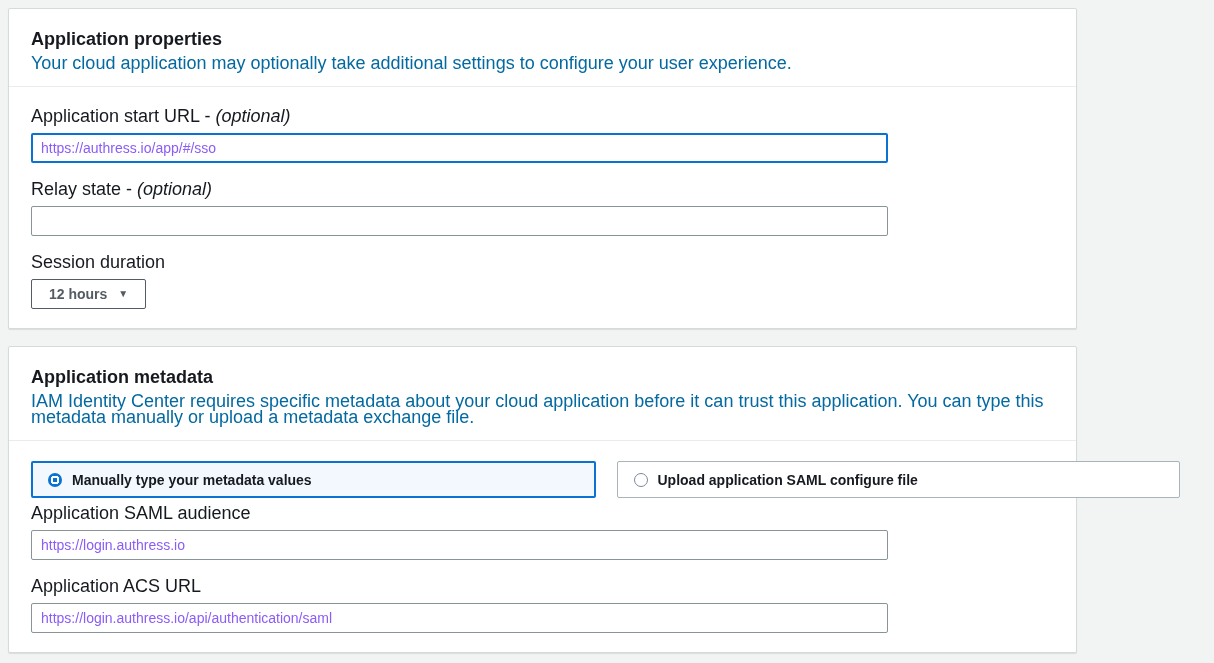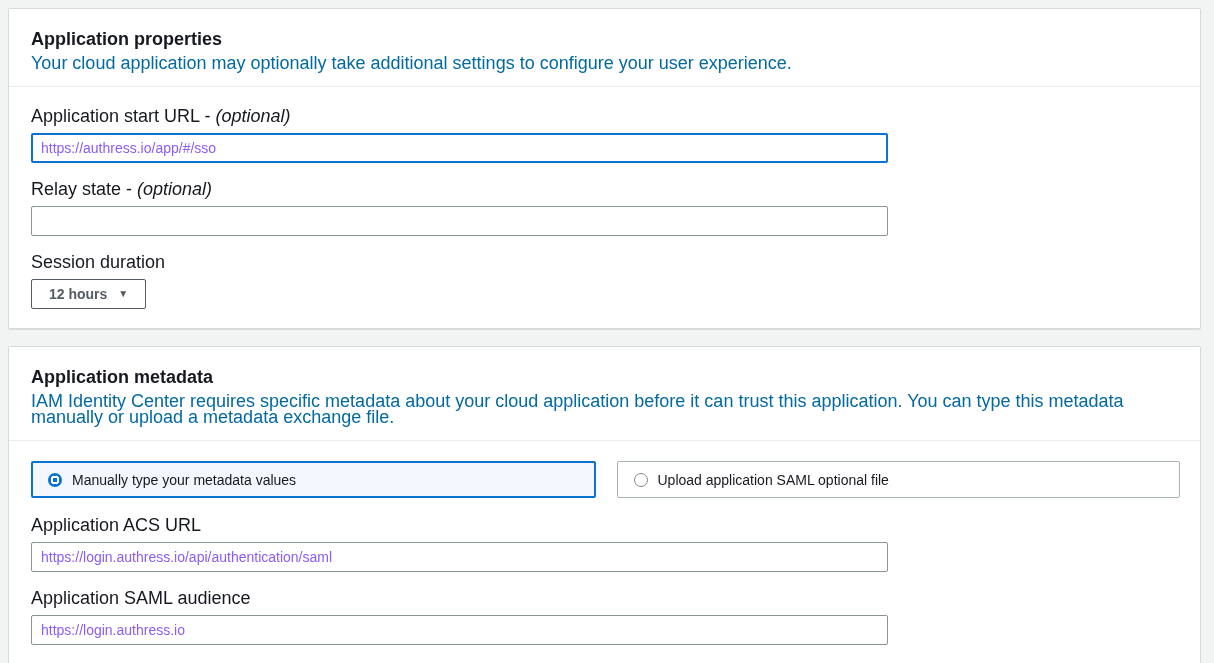--- a/index.html
+++ b/index.html
@@ -8,21 +8,21 @@
     width: 1214px;
     height: 663px;
     background: #f2f3f3;
     font-family: "Liberation Sans", "DejaVu Sans", sans-serif;
     color: #16191f;
     overflow: hidden;
   }
   .page { padding: 8px 13px 0 8px; }
 
   .card {
-    width: 1193px;
+    width: 1069px;
     background: #ffffff;
     border: 1px solid #d5dbdb;
     border-radius: 2px;
     box-shadow: 0 1px 1px 0 rgba(0,28,36,0.10);
     margin-bottom: 17px;
   }
   .card-header {
     padding: 19px 20px 15px 22px;
     border-bottom: 1px solid #e9ebed;
   }
@@ -88,21 +88,22 @@
   .dropdown-btn .caret {
     font-size: 10px;
     line-height: 1;
     color: #545b64;
   }
 
   .tiles {
     display: flex;
     gap: 21px;
     width: 1149px;
-    margin-bottom: 18px;
+    margin-bottom: 6px;
+    font-weight: bold;
   }
   .tile {
     flex: 1;
     display: flex;
     align-items: center;
     gap: 10px;
     height: 37px;
     padding-left: 16px;
     background: #ffffff;
     border: 1px solid #a9b4b8;
@@ -169,30 +170,30 @@
     </div>
     <div class="card-body">
 
       <div class="tiles">
         <div class="tile selected">
           <span class="radio checked"></span>
           <span>Manually type your metadata values</span>
         </div>
         <div class="tile">
           <span class="radio"></span>
-          <span>Upload application SAML optional file</span>
+          <span>Upload application SAML configure file</span>
         </div>
+      </div>
+
+      <div class="field">
+        <label class="field-label">Application SAML audience</label>
+        <input class="text-input" type="text" value="https://login.authress.io" style="">
       </div>
 
       <div class="field">
         <label class="field-label">Application ACS URL</label>
         <input class="text-input" type="text" value="https://login.authress.io/api/authentication/saml" style="">
-      </div>
-
-      <div class="field">
-        <label class="field-label">Application SAML audience</label>
-        <input class="text-input" type="text" value="https://login.authress.io" style="">
       </div>
 
     </div>
   </section>
 
 </div>
 
 </body></html>

